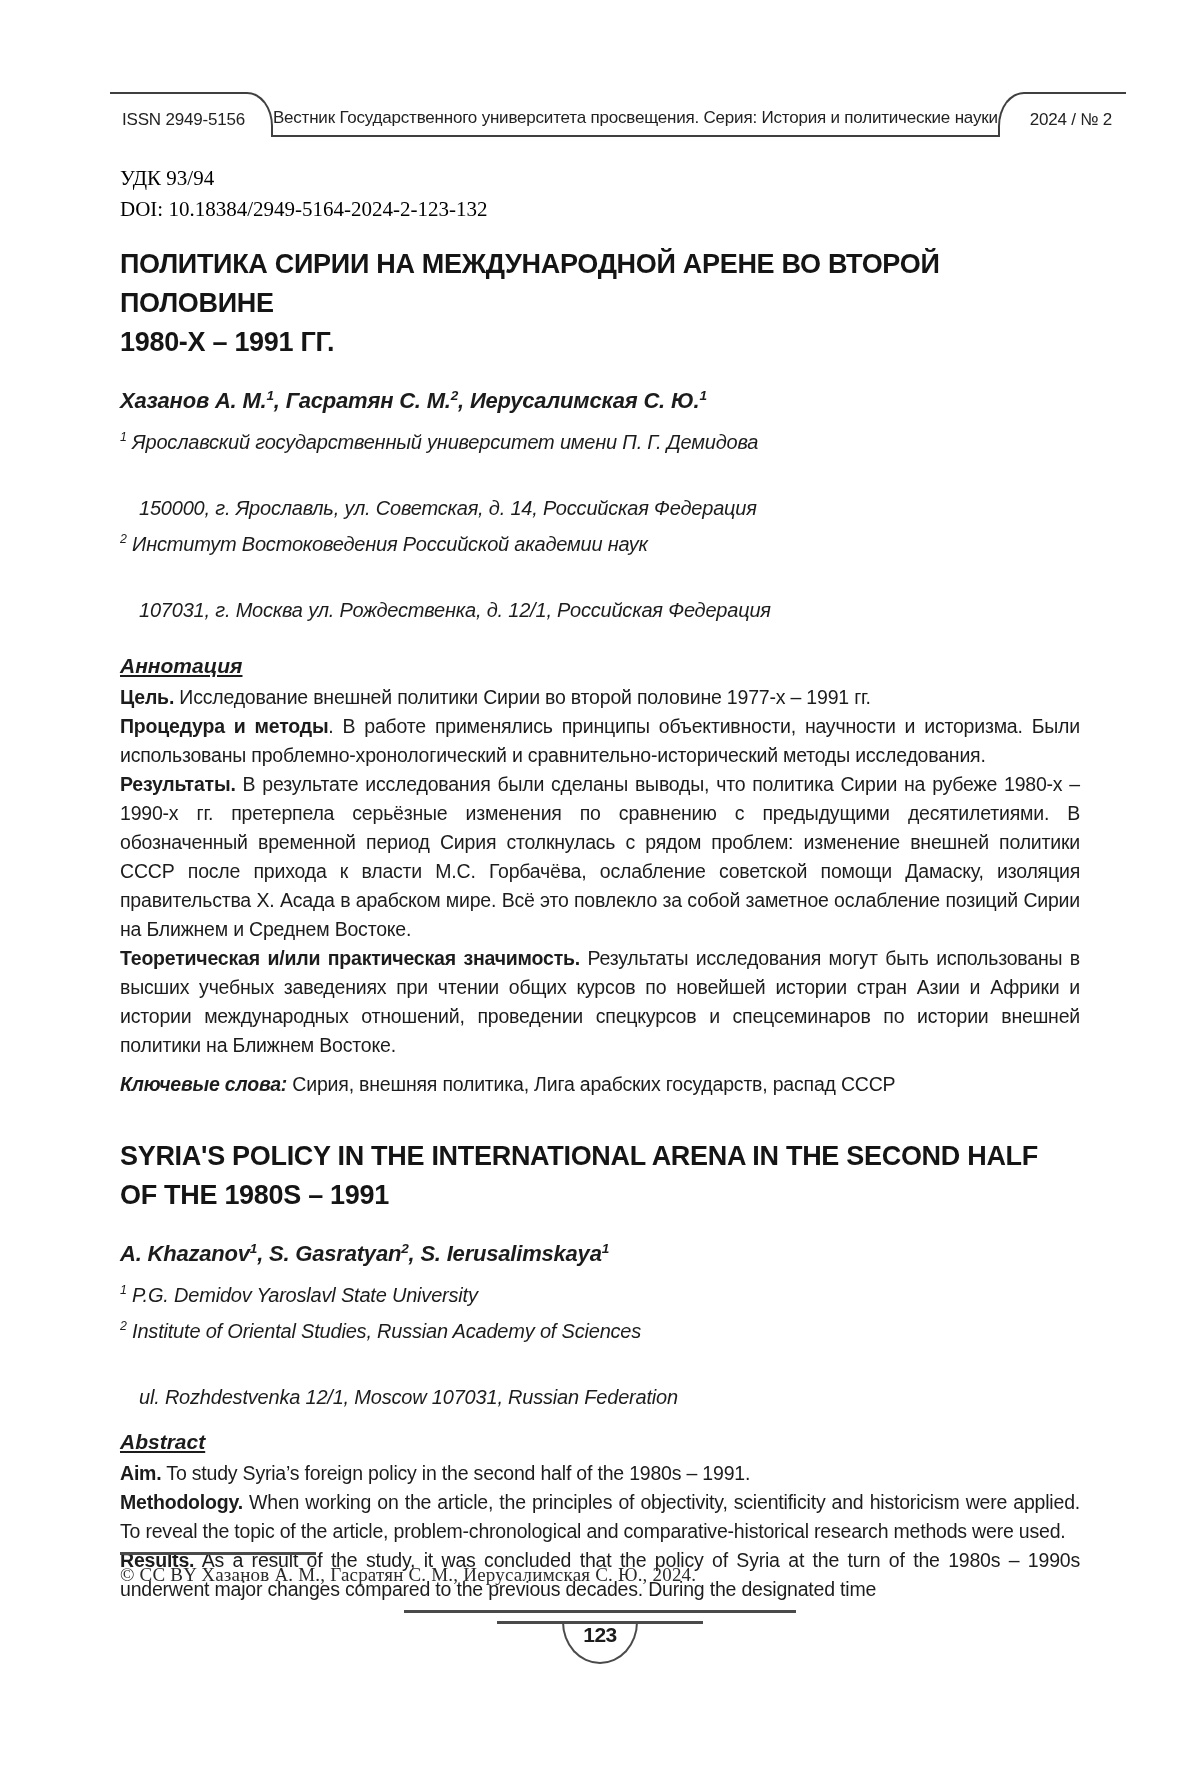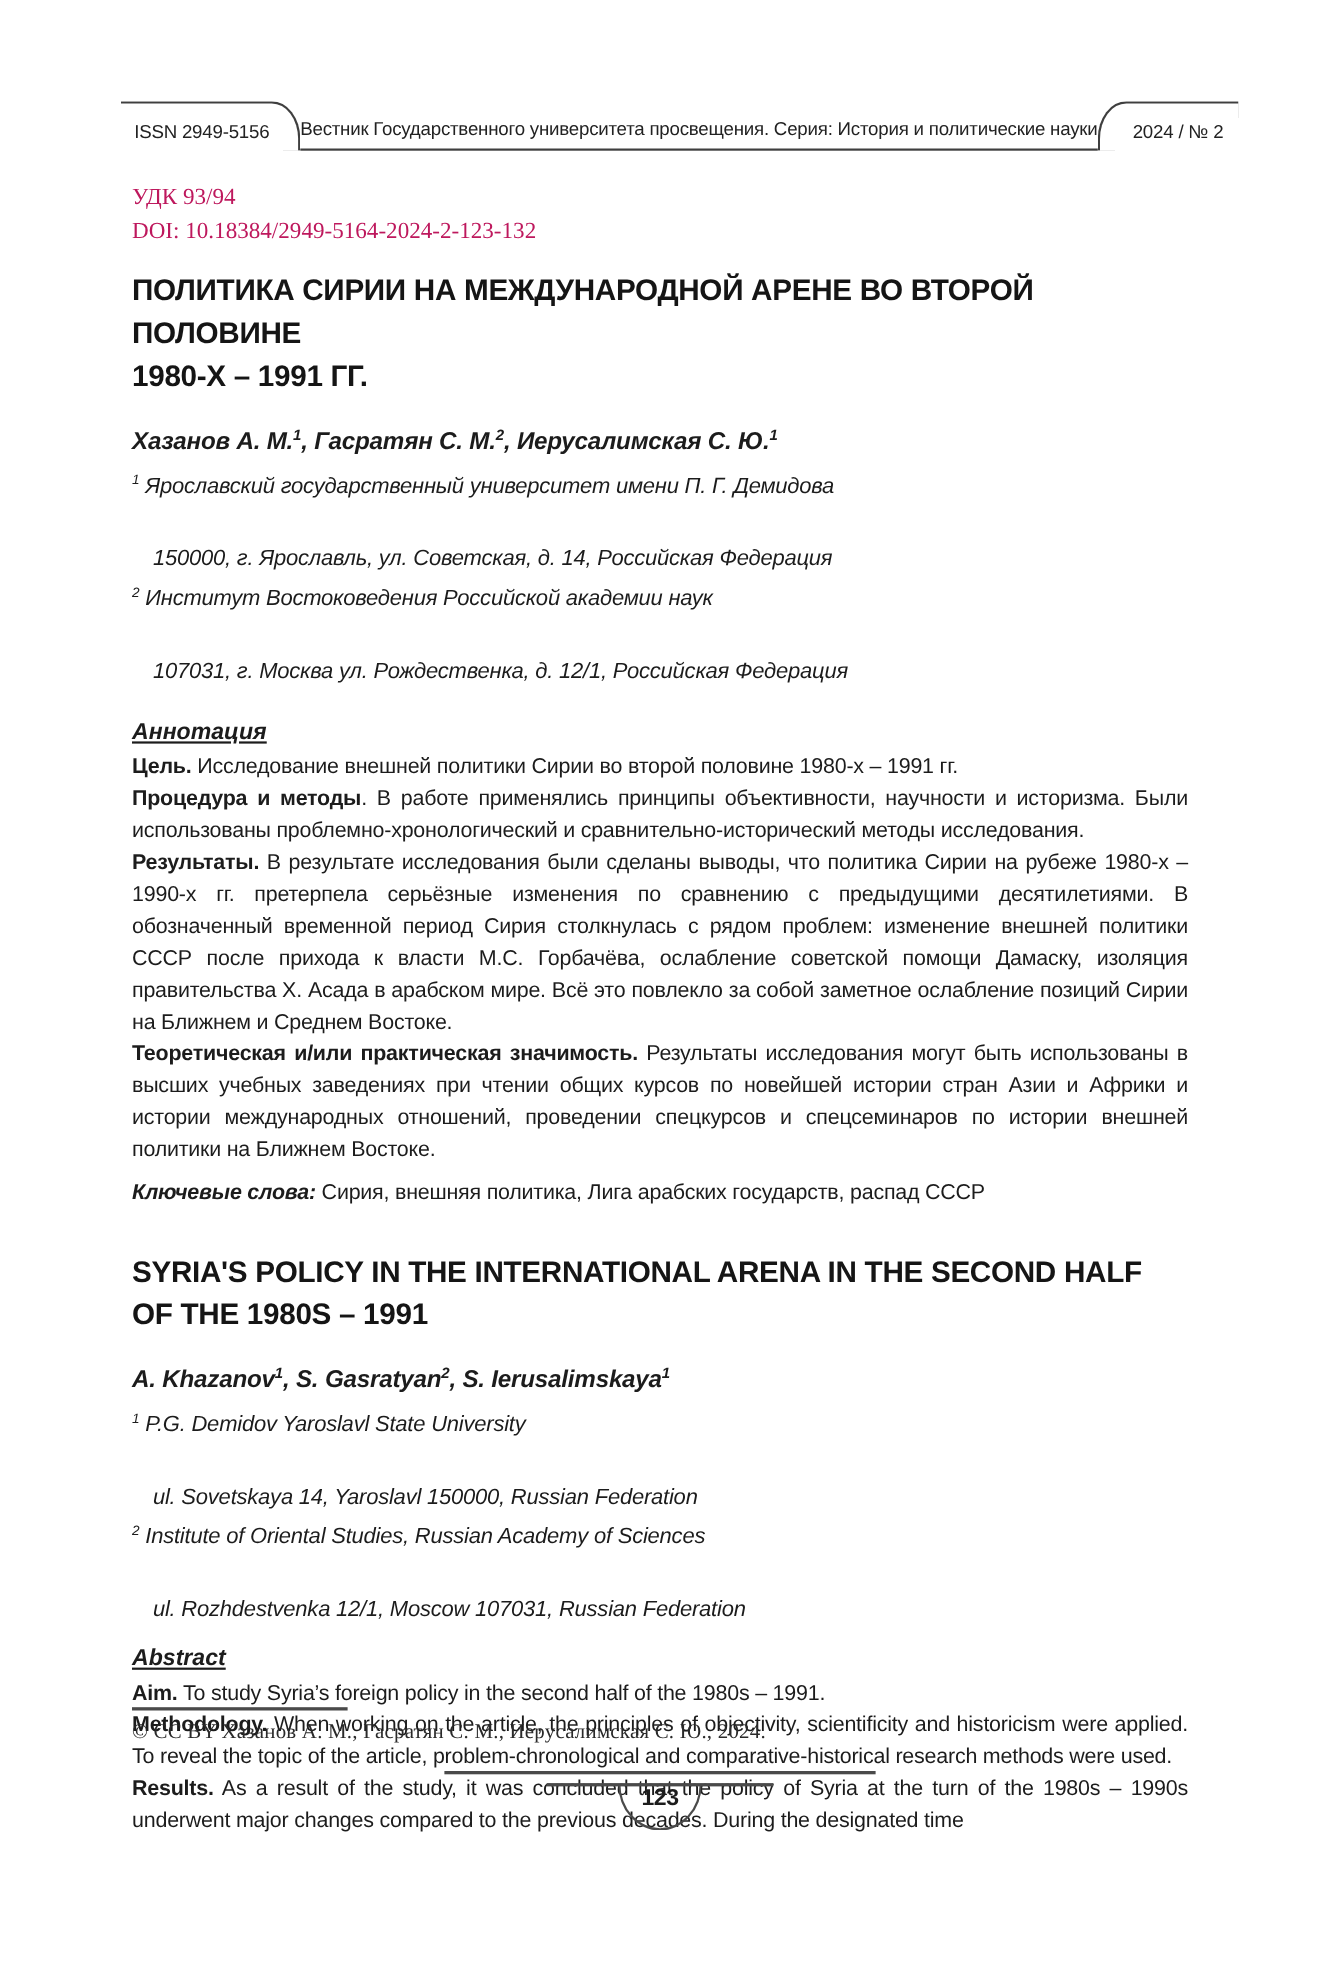--- a/index.html
+++ b/index.html
@@ -45,21 +45,21 @@
   }
 
   
   .content { margin: 0 120px; width: 960px; }
 
   .meta {
     margin-top: 26px;
     font-family: "Liberation Serif", serif;
     font-size: 21px;
     line-height: 31px;
-    color: #be185d;
+    color: #000000;
   }
 
   .article-title {
     margin: 20px 0 0 0;
     font-weight: bold;
     font-size: 27px;
     line-height: 39px;
     letter-spacing: -0.3px;
     color: #151515;
   }
@@ -174,38 +174,37 @@
         <div class="affil-addr">150000, г. Ярославль, ул. Советская, д. 14, Российская Федерация</div>
       </div>
       <div class="affil">
         <div class="affil-org"><sup>2</sup> <span>Институт Востоковедения Российской академии наук</span></div>
         <div class="affil-addr">107031, г. Москва ул. Рождественка, д. 12/1, Российская Федерация</div>
       </div>
     </div>
 
     <div class="abs-heading">Аннотация</div>
     <div class="abs-body">
-      <p class="abs-par"><span class="lbl">Цель.</span><span> Исследование внешней политики Сирии во второй половине 1980-х – 1991 гг.</span></p>
+      <p class="abs-par"><span class="lbl">Цель.</span><span> Исследование внешней политики Сирии во второй половине 1977-х – 1991 гг.</span></p>
       <p class="abs-par"><span class="lbl">Процедура и методы</span><span>. В работе применялись принципы объективности, научности и историзма. Были использованы проблемно-хронологический и сравнительно-исторический методы исследования.</span></p>
       <p class="abs-par"><span class="lbl">Результаты.</span><span> В результате исследования были сделаны выводы, что политика Сирии на рубеже 1980-х – 1990-х гг. претерпела серьёзные изменения по сравнению с предыдущими десятилетиями. В обозначенный временной период Сирия столкнулась с рядом проблем: изменение внешней политики СССР после прихода к власти М.С. Горбачёва, ослабление советской помощи Дамаску, изоляция правительства Х. Асада в арабском мире. Всё это повлекло за собой заметное ослабление позиций Сирии на Ближнем и Среднем Востоке.</span></p>
       <p class="abs-par"><span class="lbl">Теоретическая и/или практическая значимость.</span><span> Результаты исследования могут быть использованы в высших учебных заведениях при чтении общих курсов по новейшей истории стран Азии и Африки и истории международных отношений, проведении спецкурсов и спецсеминаров по истории внешней политики на Ближнем Востоке.</span></p>
       <p class="abs-par keywords"><span class="lbl-ital">Ключевые слова:</span><span> Сирия, внешняя политика, Лига арабских государств, распад СССР</span></p>
     </div>
 
     <h2 class="article-title title-en-block">
         <span>SYRIA'S POLICY IN THE INTERNATIONAL ARENA IN THE SECOND HALF</span>
         <span>OF THE 1980S – 1991</span>
       </h2>
 
     <div class="authors"><span>A. Khazanov</span><sup>1</sup><span>, </span><span>S. Gasratyan</span><sup>2</sup><span>, </span><span>S. Ierusalimskaya</span><sup>1</sup></div>
 
     <div class="affils">
       <div class="affil">
         <div class="affil-org"><sup>1</sup> <span>P.G. Demidov Yaroslavl State University</span></div>
-        <div class="affil-addr">ul. Sovetskaya 14, Yaroslavl 150000, Russian Federation</div>
       </div>
       <div class="affil">
         <div class="affil-org"><sup>2</sup> <span>Institute of Oriental Studies, Russian Academy of Sciences</span></div>
         <div class="affil-addr">ul. Rozhdestvenka 12/1, Moscow 107031, Russian Federation</div>
       </div>
     </div>
 
     <div class="abs-heading abs-heading-en">Abstract</div>
     <div class="abs-body">
       <p class="abs-par"><span class="lbl">Aim.</span><span> To study Syria’s foreign policy in the second half of the 1980s – 1991.</span></p>

